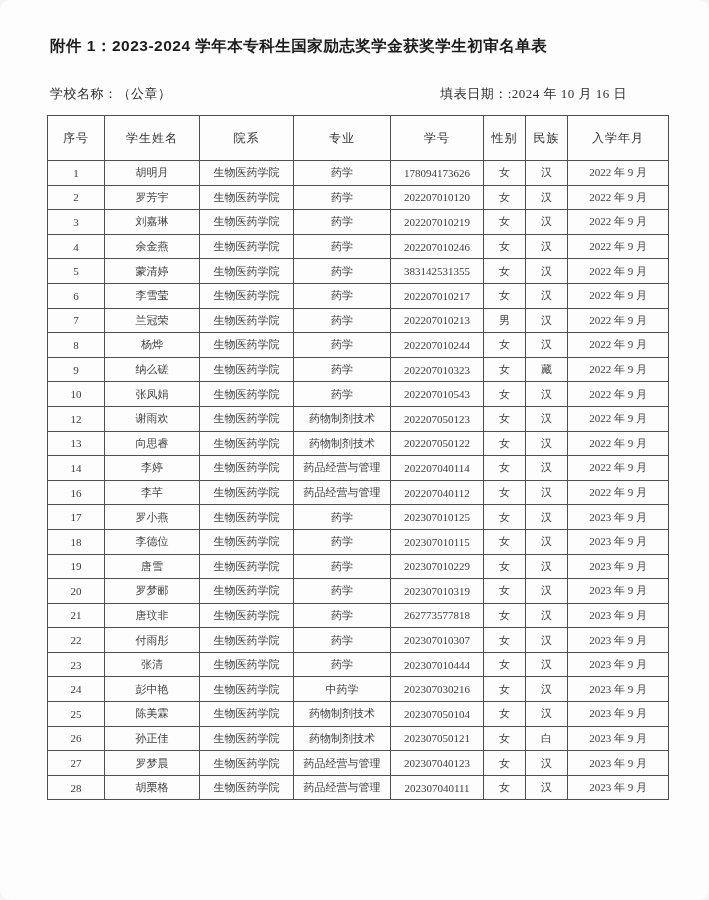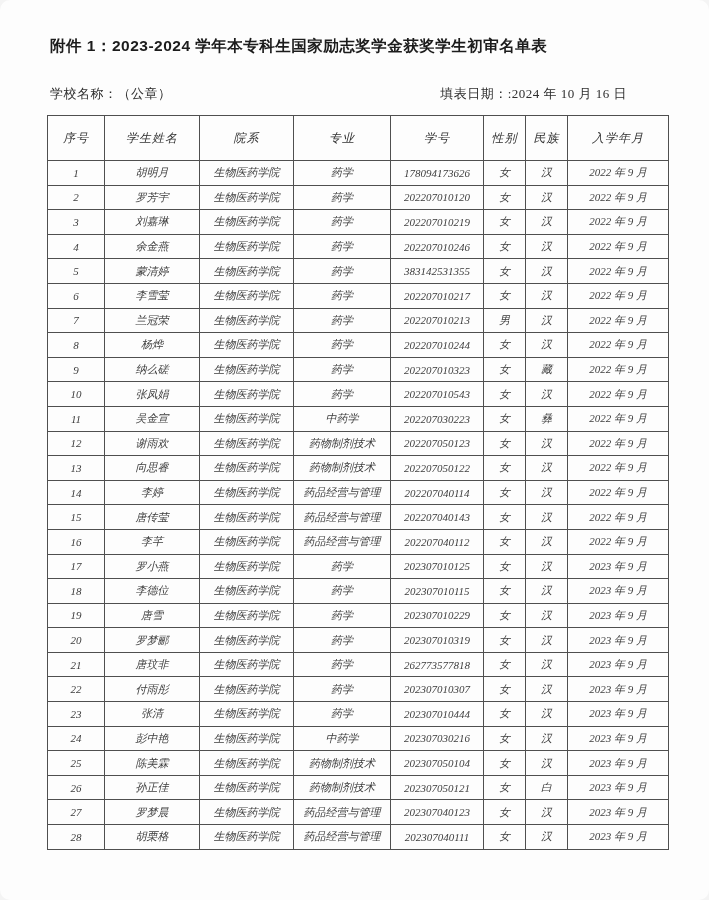--- a/index.html
+++ b/index.html
@@ -34,21 +34,20 @@
     font-size: 13px;
     color: #2e2e2e;
     letter-spacing: 0.5px;
     text-align: center;
   }
   table.award {
     border-collapse: collapse;
     table-layout: fixed;
     width: 621px;
     margin: 12px 0 0 47px;
-    font-style: italic;
   }
   table.award th, table.award td {
     border: 1px solid #4f4f4f;
     text-align: center;
     vertical-align: middle;
     padding: 0 1px;
     overflow: hidden;
     white-space: nowrap;
   }
   table.award th {
@@ -202,30 +201,20 @@
           <td>10</td>
           <td>张凤娟</td>
           <td>生物医药学院</td>
           <td>药学</td>
           <td>202207010543</td>
           <td>女</td>
           <td>汉</td>
           <td>2022 年 9 月</td>
         </tr>
         <tr>
-          <td>11</td>
-          <td>吴金宣</td>
-          <td>生物医药学院</td>
-          <td>中药学</td>
-          <td>202207030223</td>
-          <td>女</td>
-          <td>彝</td>
-          <td>2022 年 9 月</td>
-        </tr>
-        <tr>
           <td>12</td>
           <td>谢雨欢</td>
           <td>生物医药学院</td>
           <td>药物制剂技术</td>
           <td>202207050123</td>
           <td>女</td>
           <td>汉</td>
           <td>2022 年 9 月</td>
         </tr>
         <tr>
@@ -242,30 +231,20 @@
           <td>14</td>
           <td>李婷</td>
           <td>生物医药学院</td>
           <td>药品经营与管理</td>
           <td>202207040114</td>
           <td>女</td>
           <td>汉</td>
           <td>2022 年 9 月</td>
         </tr>
         <tr>
-          <td>15</td>
-          <td>唐传莹</td>
-          <td>生物医药学院</td>
-          <td>药品经营与管理</td>
-          <td>202207040143</td>
-          <td>女</td>
-          <td>汉</td>
-          <td>2022 年 9 月</td>
-        </tr>
-        <tr>
           <td>16</td>
           <td>李芊</td>
           <td>生物医药学院</td>
           <td>药品经营与管理</td>
           <td>202207040112</td>
           <td>女</td>
           <td>汉</td>
           <td>2022 年 9 月</td>
         </tr>
         <tr>

